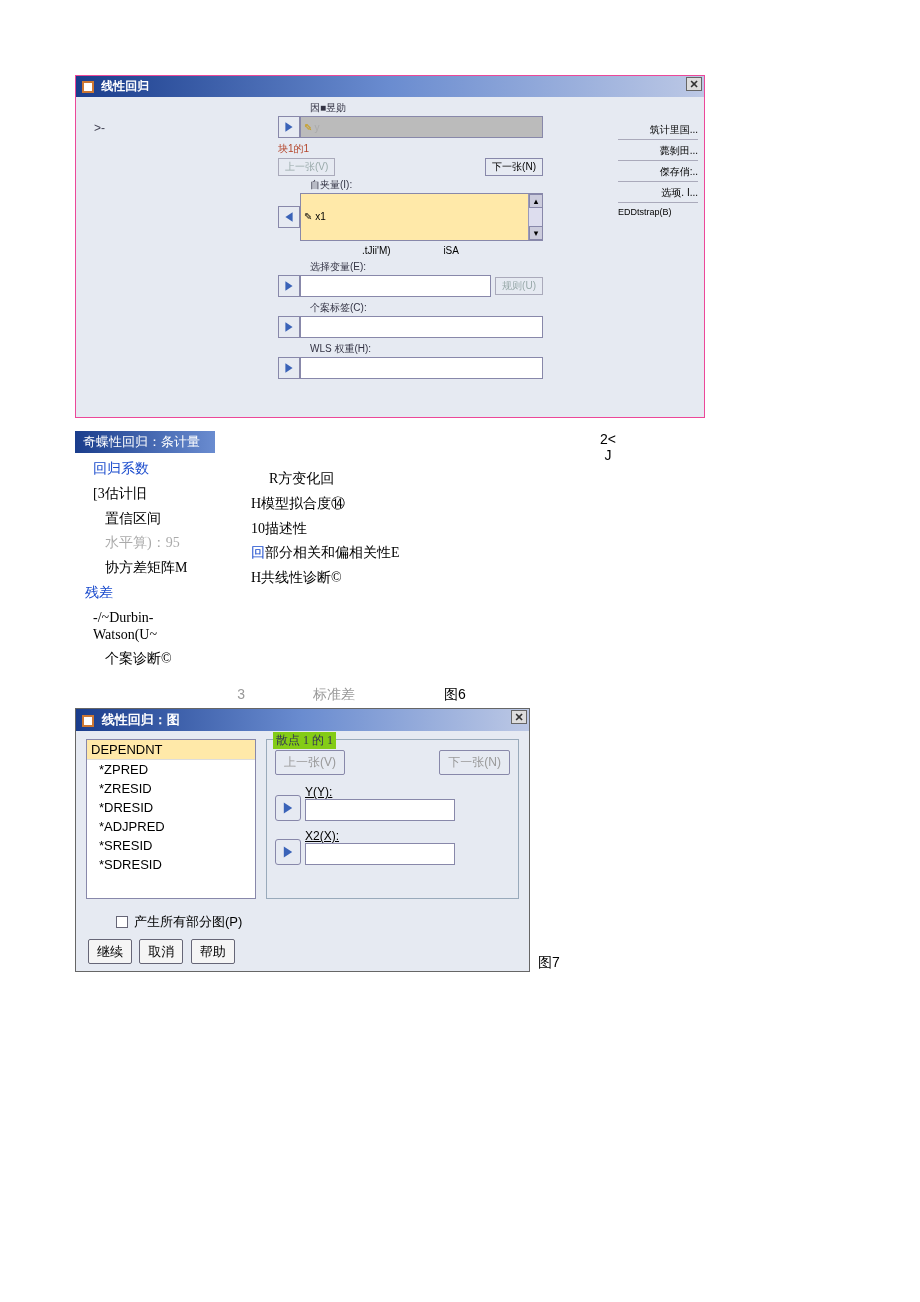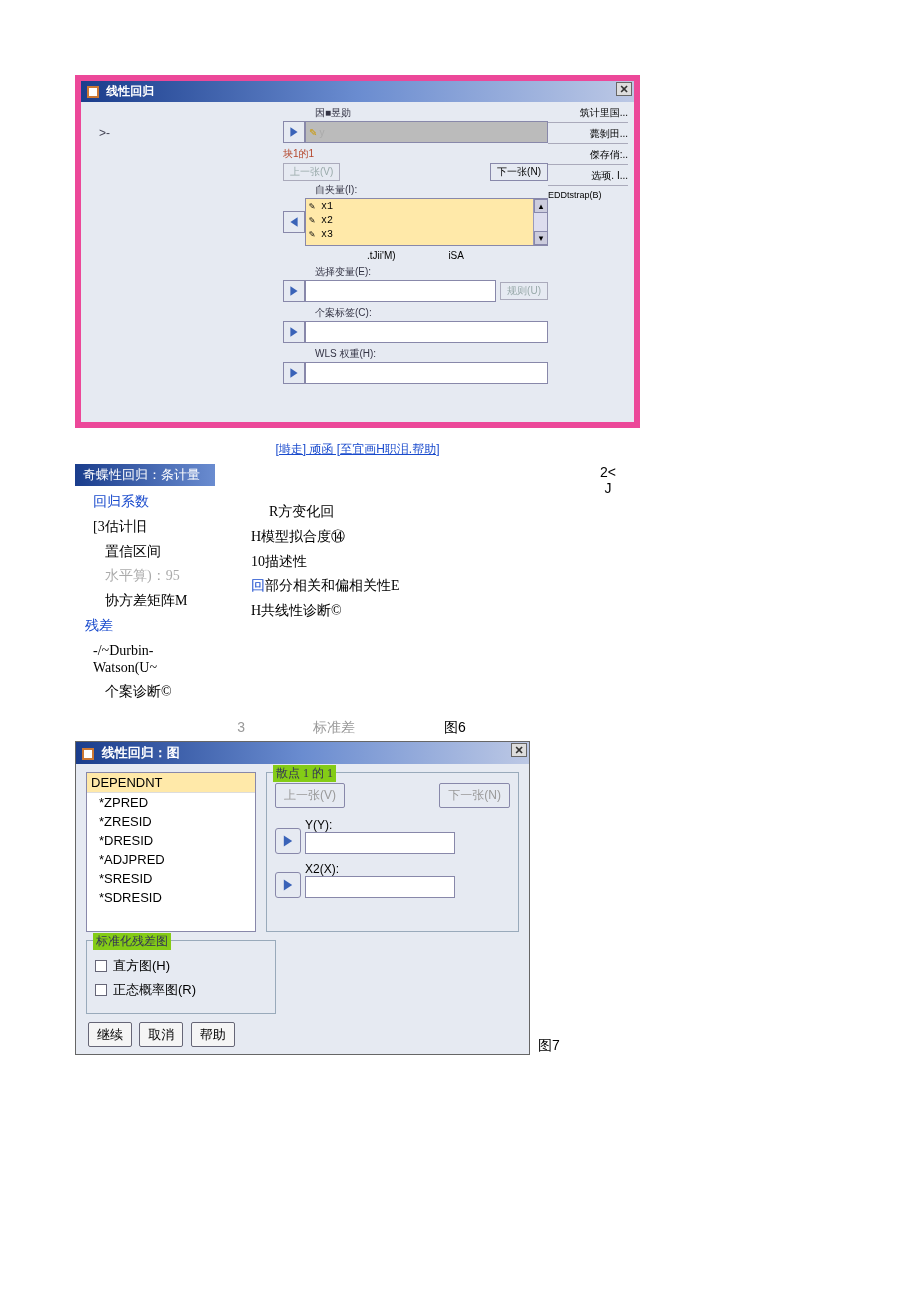--- a/index.html
+++ b/index.html
@@ -1,45 +1,45 @@
 <!DOCTYPE html>
 <html><head>
 <meta charset="utf-8">
 <style>
   * { box-sizing: border-box; margin: 0; padding: 0; }
   body { font-family: "SimSun", Arial, sans-serif; font-size: 12px; background: #fff; color: #000; width: 920px; }
   .container { padding: 75px; padding-top: 75px; }
   
   
-  .dlg1 { border: 6px solid #ec4899; width: 565px; margin-bottom: 13px; }
+  .dlg1 { border: 1px solid #ec4899; width: 630px; margin-bottom: 13px; }
   .titlebar { background: linear-gradient(90deg, #1a3d8c, #6a8cd0, #bcc8e5); color: #fff; padding: 2px 6px; font-size: 12px; font-weight: bold; position: relative; }
   .titlebar .icon { display:inline-block; width:12px; height:12px; background:#c73; margin-right:4px; vertical-align: middle; position: relative; }
   .titlebar .icon::before { content:""; position:absolute; inset:2px; background:#fff; }
   .closebtn { position:absolute; right:2px; top:1px; width:16px; height:14px; border:1px solid #666; background:#ddd; font-size:11px; line-height:12px; text-align:center; font-family:Arial; color:#333; }
   .dlg1-body { background:#e6eaf2; padding: 4px 6px 8px 6px; position:relative; min-height: 320px; }
   .leftmarker { position:absolute; left:18px; top:24px; color:#445; }
   .dlg1-center { margin-left: 196px; width: 265px; }
-  .dlg1-right { position:absolute; right:6px; top:2px; width:80px; font-size:10px; text-align:right; }
+  .dlg1-right { position:absolute; right:6px; top:24px; width:80px; font-size:10px; text-align:right; }
   .dlg1-right .rbtn { display:block; border-bottom:1px solid #aab; padding:2px 0; margin-bottom:2px; cursor:pointer; }
   
   .row { position: relative; margin-bottom: 4px; }
   .lbl { font-size:10px; color:#334; display:block; margin-bottom:1px; }
   .field-w { display:flex; align-items:center; }
   .movebtn { width:22px; height:22px; border:1px solid #88a; background:#e6eaf2; display:flex; align-items:center; justify-content:center; cursor:pointer; }
   .movebtn svg { width:12px; height:12px; }
   .txtin { flex:1; height:22px; border:1px solid #88a; background:#fff; padding:1px 3px; display:flex; align-items:center; font-size:10px; }
   .txtin .pencil { color:#c90; margin-right:2px; }
   .txtin.grey { background:#bbb; }
   .toolbar { display:flex; justify-content:space-between; margin:2px 0; }
   .smbtn { font-size:10px; padding:1px 6px; border:1px solid #88a; background:#e6eaf2; cursor:pointer; }
   .smbtn.dis { color:#9aa; border-color:#aab; }
   .listbox { height:48px; border:1px solid #88a; background:#ffe9a9; position:relative; font-size:10px; overflow:hidden; }
   .listbox .sb { position:absolute; right:0; top:0; bottom:0; width:14px; background:#dde; border-left:1px solid #99b; }
   .listbox .sbbtn { position:absolute; left:0; width:14px; height:14px; background:#ccd; border:1px solid #88a; text-align:center; font-size:9px; line-height:12px; }
-  .listbox .li { padding:1px 3px;font-family:Liberation Mono, monospace; }
+  .listbox .li { padding:17px 3px; }
   .below-tags { text-align:center; font-size:10px; margin:4px 0; }
   .footer-links { text-align:center; font-size:12px; color:#1a4bcd; margin-top: 6px; }
   .footer-links a { text-decoration: underline; }
   
   
   .middle { display:flex; gap:36px; margin: 6px 0 10px 0; }
   .mid-left { width: 140px; }
   .mid-right { flex:1; }
   .mid-title { background: linear-gradient(90deg, #1a3d8c, #6a8cd0); color:#fff; padding:2px 8px; font-size:13px; }
   .mid-item { font-size:14px; margin:8px 0; line-height:1.2; font-family:"SimSun"; }
@@ -55,21 +55,21 @@
   .dlg2-body { background:#e6eaf2; padding: 8px 10px 10px 10px; }
   .dlg2-top { display:flex; gap:10px; }
   .lbox { width:170px; height:160px; border:1px solid #88a; background:#fff; overflow:hidden; }
   .lbox .hi { background:#ffe9a9; padding:2px 4px; border-bottom:1px solid #ddd; font-size:13px; }
   .lbox .it { padding:2px 12px; font-size:13px; }
   .frame { border:1px solid #9ab; position:relative; padding:10px 8px 8px 8px; flex:1; }
   .frame-title { position:absolute; top:-8px; left:6px; background:#84cc16; color:#335; padding:0 3px; font-size:12px;font-family:Liberation Serif, serif; }
   .d2row { display:flex; justify-content:space-between; margin-bottom:10px; }
   .btn2 { padding:3px 8px; border:1px solid #88a; background:#e6eaf2; border-radius:2px; cursor:pointer; font-size:12px; }
   .btn2.dis { color:#999; }
-  .ul { }
+  .ul { text-decoration:underline; }
   .d2-field { display:flex; align-items:flex-end; gap:4px; margin-bottom:8px; }
   .d2-field .lblblk { font-size:12px; }
   .d2-field .inp { width:150px; height:22px; border:1px solid #88a; background:#fff; }
   .movebtn2 { width:26px; height:26px; background:#e6eaf2; border:1px solid #88a; display:flex; align-items:center; justify-content:center; border-radius:3px; cursor:pointer; }
   
   .dlg2-bot { display:flex; margin-top:8px; gap:10px; }
   .frame2 { border:1px solid #9ab; position:relative; padding:10px 8px 8px 8px; width:190px; }
   .cb { display:flex; align-items:center; gap:6px; margin:6px 0; font-size:13px; }
   .cb .box { width:12px; height:12px; border:1px solid #667; background:#fff; }
   .allparts { display:flex; align-items:center; gap:6px; font-size:13px; margin-top:6px; margin-left:30px; }
@@ -184,21 +184,20 @@
                   <path d="M2 1 L8 5 L2 9 Z" fill="#3a63b8"></path>
                 </svg>
           </div>
           <div class="txtin"></div>
         </div>
       </div>
     </div>
 
   </div>
 </div>
-<div class="footer-links" style="width:565px;"><a>[塒走] 顽函 [至宜画H职泪.帮助]</a></div>
 
 <div class="middle">
   <div class="mid-left">
     <div class="mid-title">奇蝶性回归：条计量</div>
     <div class="mid-item i1 blue">回归系数</div>
     <div class="mid-item i1">[3估计旧</div>
     <div class="mid-item i2">置信区间</div>
     <div class="mid-item i2 grey">水平算)：95</div>
     <div class="mid-item i2">协方差矩阵M</div>
     <div class="mid-item blue" style="margin-left:10px;">残差</div>
@@ -267,29 +266,24 @@
           </div>
           <div>
             <div class="lblblk ul">X2(X):</div>
             <div class="inp"></div>
           </div>
         </div>
       </div>
     </div>
 
     <div class="dlg2-bot">
-      <div class="frame2">
-        <span class="frame-title">标准化残差图</span>
-        <div class="cb">
-          <span class="box"></span>
-          <span>直方图(H)</span>
-        </div>
-        <div class="cb">
-          <span class="box"></span>
-          <span>正态概率图(R)</span>
+      <div style="flex:1;">
+        <div class="allparts">
+          <span class="box" style="width:12px;height:12px;border:1px solid #667;background:#fff;"></span>
+          <span>产生所有部分图(P)</span>
         </div>
       </div>
     </div>
 
     <div class="dlg2-btns">
       <span class="actbtn">继续</span>
       <span class="actbtn">取消</span>
       <span class="actbtn">帮助</span>
     </div>
   </div>

